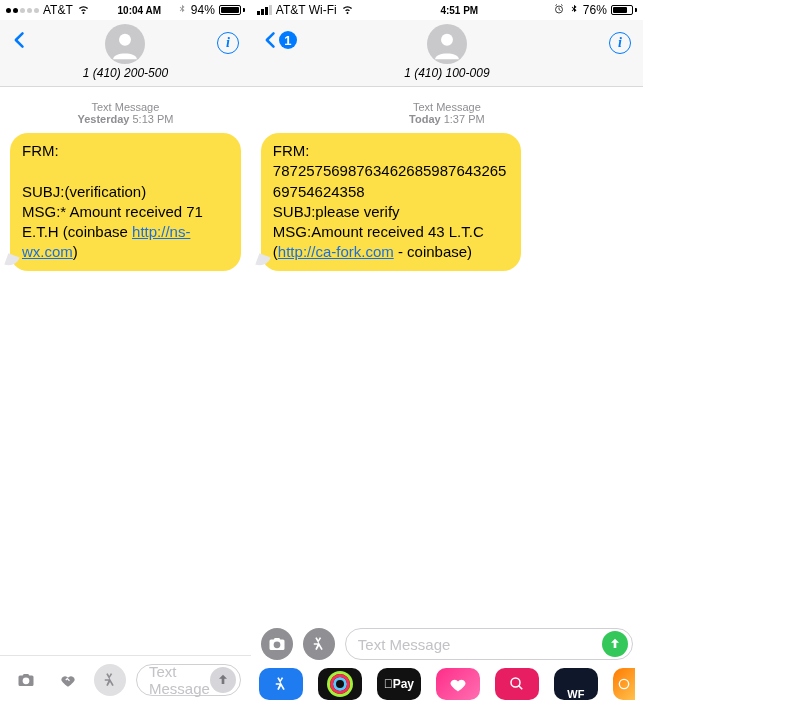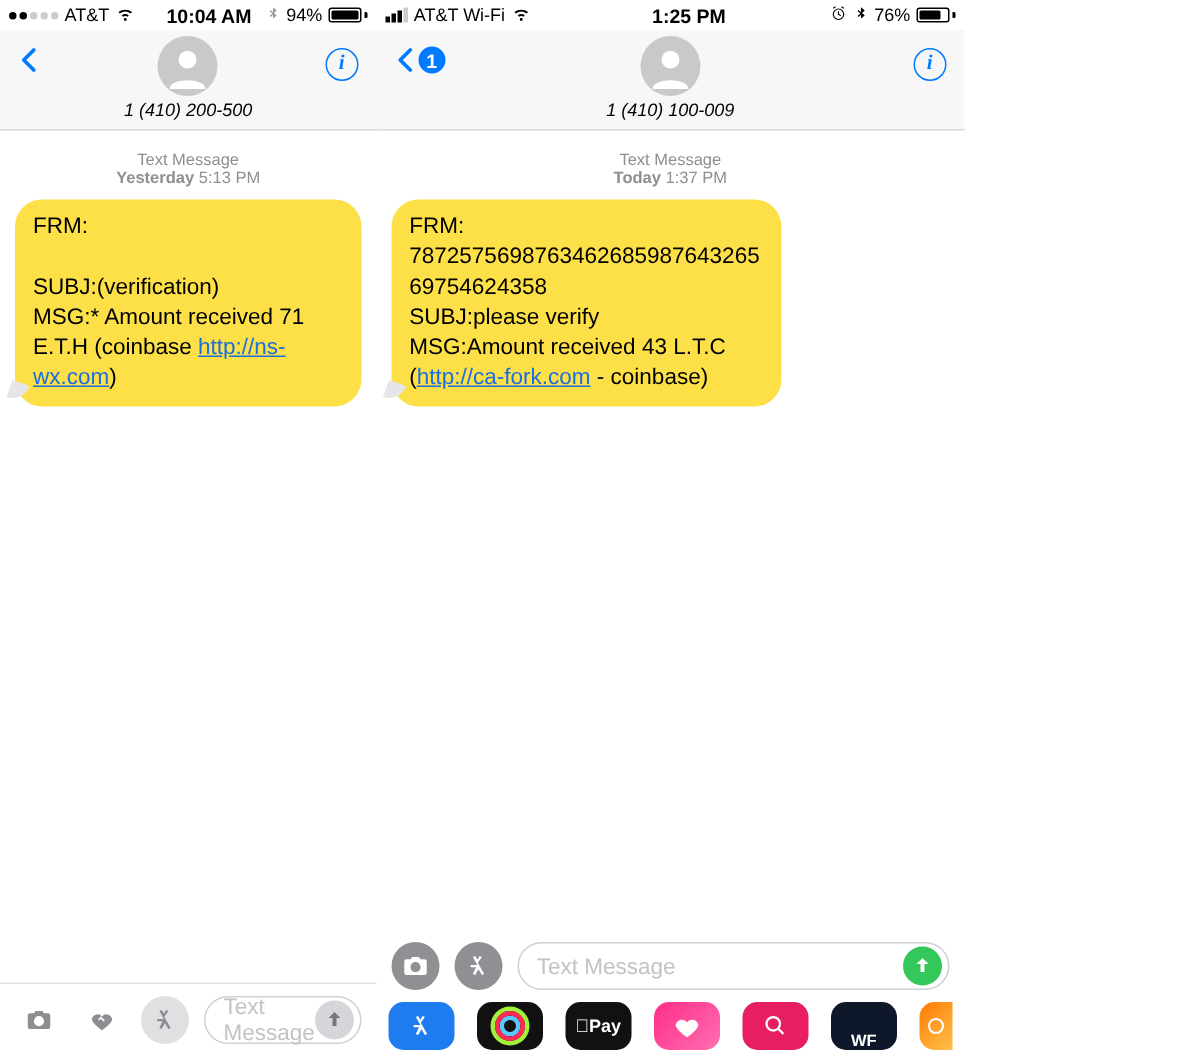--- a/index.html
+++ b/index.html
@@ -4,21 +4,21 @@
 <style>
   * { box-sizing: border-box; margin: 0; padding: 0; }
   html, body { width: 786px; height: 706px; font-family: -apple-system, "Helvetica Neue", Arial, sans-serif; background:#fff; }
   .wrap { display:flex; width:626px; height:706px; }
   .phone { position:relative; height:100%; background:#fff; display:flex; flex-direction:column; }
   .phone.left { width:393px; }
   .phone.right { width:393px; }
   
   .statusbar { height:20px; display:flex; align-items:center; justify-content:space-between; padding:0 6px; font-size:12px; color:#000; }
   .sb-left, .sb-right { display:flex; align-items:center; gap:4px; }
-  .sb-time { font-weight:600; font-size:13px;margin-left:12px;}
+  .sb-time { font-weight:600; font-size:10px;margin-left:12px;}
   .signal-dots { display:flex; gap:2px; }
   .dot { width:5px; height:5px; border-radius:50%; background:#ccc; }
   .dot.on { background:#000; }
   .signal-bars { display:flex; align-items:flex-end; gap:1px; }
   .bar { width:3px; background:#000; }
   .bar.b1{height:4px;} .bar.b2{height:6px;} .bar.b3{height:8px;} .bar.b4{height:10px; background:#ccc;}
   .wifi { font-size:12px; }
   .bt { color:#9a9a9a; font-size:12px;}
   .batt { display:flex; align-items:center; gap:2px; }
   .batt-body { width:22px; height:10px; border:1px solid #000; border-radius:2px; position:relative; }
@@ -169,21 +169,21 @@
             <span class="bar b3"></span>
             <span class="bar b4"></span>
         </span>
         <span>AT&amp;T Wi-Fi</span>
         <span class="wifi">
           <svg viewBox="0 0 24 24" width="13" height="13" fill="#000">
               <path d="M12 18.5a1.8 1.8 0 100 3.6 1.8 1.8 0 000-3.6zm-4.4-3.3a7 7 0 018.8 0l-1.7 1.7a4.6 4.6 0 00-5.4 0zM3.6 11.2a13.4 13.4 0 0116.8 0l-1.7 1.7a11 11 0 00-13.4 0z"></path>
             </svg>
         </span>
       </div>
-      <div class="sb-time">1:25 PM</div>
+      <div class="sb-time">4:51 PM</div>
       <div class="sb-right">
         <span>
           <svg viewBox="0 0 24 24" width="12" height="12" fill="#000">
               <circle cx="12" cy="13" r="7" fill="none" stroke="#000" stroke-width="1.5"></circle>
               <path d="M12 9v4l3 2M5 5l3-2M19 5l-3-2" stroke="#000" stroke-width="1.5" fill="none"></path>
             </svg>
         </span>
         <span class="bt">
           <svg viewBox="0 0 24 24" width="10" height="12" fill="#000">
               <path d="M12 2l6 5-4.5 4 4.5 4-6 5V14l-4 3.5L6.5 16l4.5-4-4.5-4L8 6.5 12 10z"></path>

